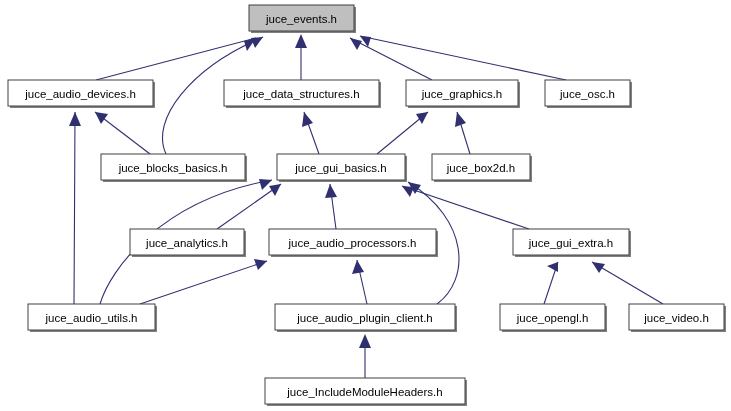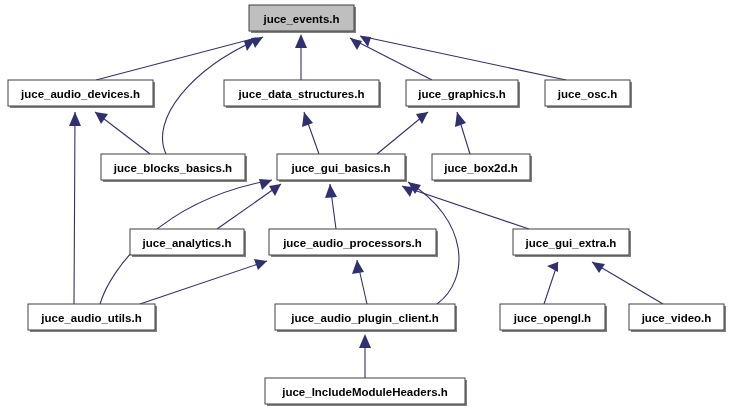--- a/index.html
+++ b/index.html
@@ -10,21 +10,20 @@
   body {
     width: 731px;
     height: 411px;
     font-family: "Liberation Sans", sans-serif;
     overflow: hidden;
   }
   #graph-root {
     position: relative;
     width: 731px;
     height: 411px;
-    font-weight: bold;
   }
   #graph-svg {
     position: absolute;
     top: 0;
     left: 0;
     width: 731px;
     height: 411px;
   }
   .node-box {
     fill: #ffffff;

